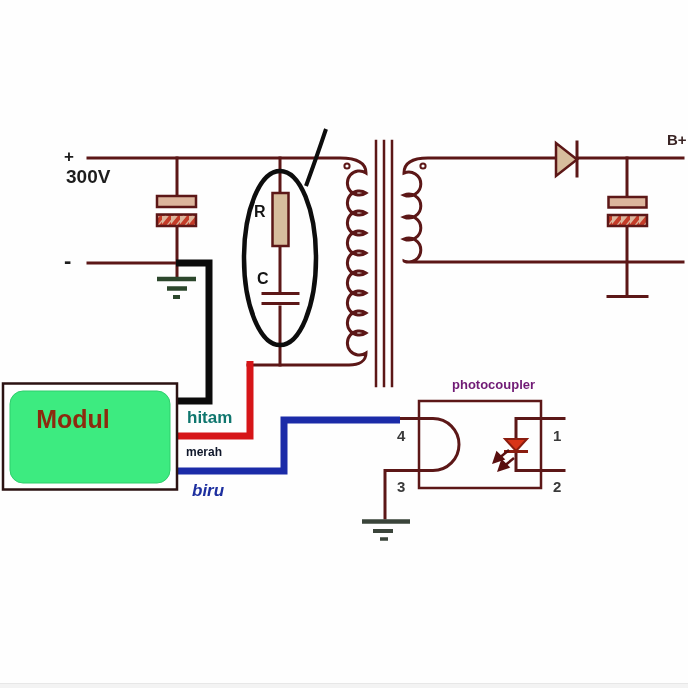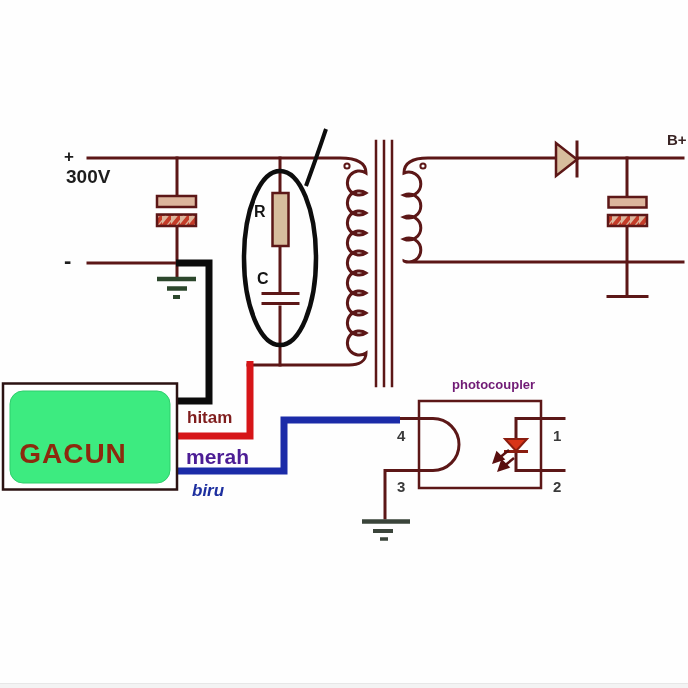--- a/index.html
+++ b/index.html
@@ -8,22 +8,22 @@
   svg{position:absolute;left:0;top:0;}
   .lbl{position:absolute;font-weight:bold;white-space:nowrap;line-height:1;}
   #lbl-plus   {left:64px;  top:148px; font-size:17px; color:#1d1d1d;}
   #lbl-300v   {left:66px;  top:167px; font-size:19px; color:#1d1d1d;}
   #lbl-minus  {left:64px;  top:250px; font-size:22px; color:#1d1d1d;}
   #lbl-bplus  {left:667px; top:132px; font-size:15px; color:#3a2525;}
   #lbl-r      {left:254px; top:204px; font-size:16px; color:#141414;}
   #lbl-c      {left:257px; top:271px; font-size:16px; color:#141414;}
   #lbl-modul  {left:0px;   top:407px; width:146px; text-align:center; font-size:25px; color:#8c2a0e;}
   #lbl-gacun  {left:0px;   top:440px; width:146px; text-align:center; font-size:28px; color:#8c2a0e; letter-spacing:1px;}
-  #lbl-hitam  {left:187px; top:409px; font-size:17px; color:#7f1d1d;}
-  #lbl-merah  {left:186px; top:446px; font-size:21px; color:#4c1d95;}
+  #lbl-hitam  {left:187px; top:409px; font-size:17px; color:#0f766e;}
+  #lbl-merah  {left:186px; top:446px; font-size:12px; color:#0f172a;}
   #lbl-biru   {left:192px; top:482px; font-size:17px; color:#1d2f9f;font-style:italic;}
   #lbl-photo  {left:442px; top:378px; font-size:13px; color:#701a75;margin-left:10px;}
   .pin{font-size:15px;color:#3a3a3a;}
   #lbl-pin4{left:397px; top:428px;}
   #lbl-pin3{left:397px; top:479px;}
   #lbl-pin1{left:553px; top:428px;}
   #lbl-pin2{left:553px; top:479px;}
   #bottom-strip{position:absolute;left:0;top:683px;width:688px;height:5px;
                 background:#f3f3f3;border-top:1px solid #e7e7e7;}
 </style>
@@ -126,21 +126,21 @@
     <rect x="10" y="391" width="160" height="92" rx="13" stroke="#2fcf6c" stroke-width="1" fill="#3deb80"></rect>
   </g>
 </svg>
 
 <div class="lbl" id="lbl-plus">+</div>
 <div class="lbl" id="lbl-300v">300V</div>
 <div class="lbl" id="lbl-minus">-</div>
 <div class="lbl" id="lbl-bplus">B+</div>
 <div class="lbl" id="lbl-r">R</div>
 <div class="lbl" id="lbl-c">C</div>
-<div class="lbl" id="lbl-gacun">GACUN</div>
+<div class="lbl" id="lbl-modul">Modul</div>
 <div class="lbl" id="lbl-hitam">hitam</div>
 <div class="lbl" id="lbl-merah">merah</div>
 <div class="lbl" id="lbl-biru">biru</div>
 <div class="lbl" id="lbl-photo">photocoupler</div>
 <div class="lbl pin" id="lbl-pin4">4</div>
 <div class="lbl pin" id="lbl-pin3">3</div>
 <div class="lbl pin" id="lbl-pin1">1</div>
 <div class="lbl pin" id="lbl-pin2">2</div>
 
 <div id="bottom-strip"></div>

